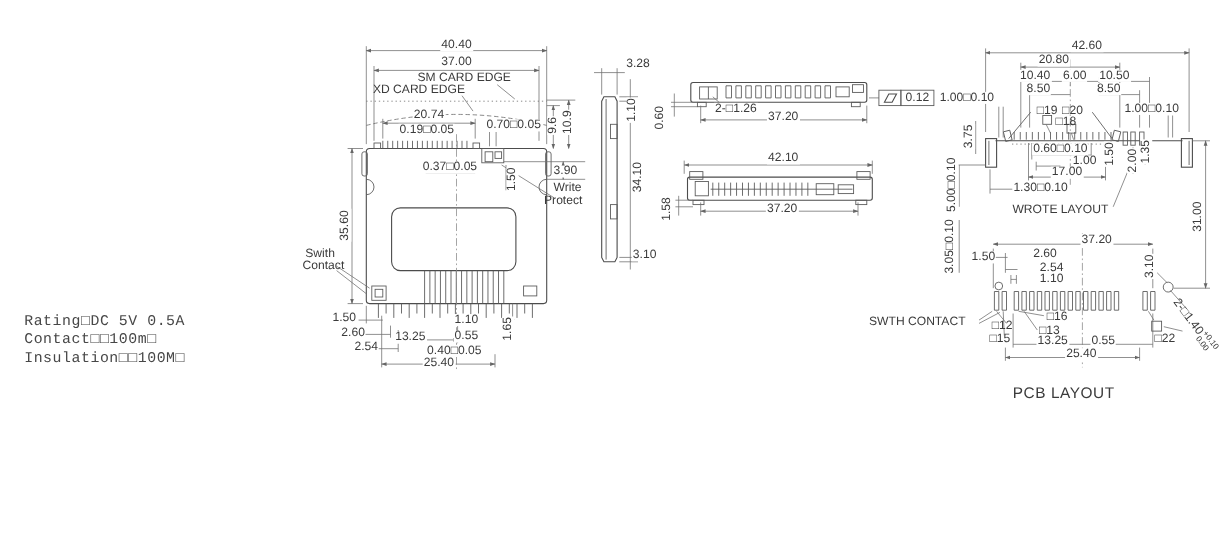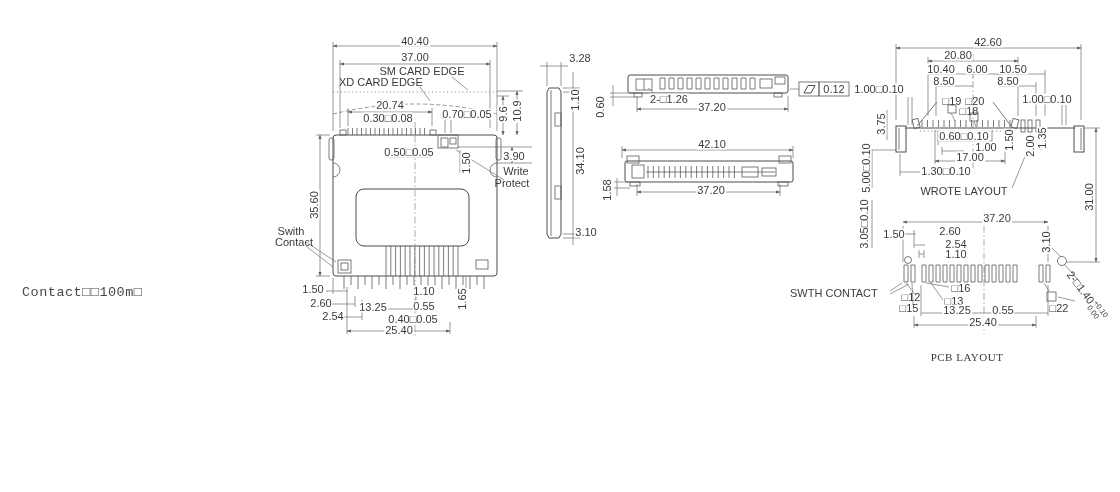--- a/index.html
+++ b/index.html
@@ -15,21 +15,21 @@
   .lbl{position:absolute;transform:translate(-50%,-50%);font-size:11px;line-height:11px;
        white-space:nowrap;background:#fff;padding:0 1px;color:#3b3b3b;}
   .v{transform:translate(-50%,-50%) rotate(-90deg);}
   .left{transform:translate(0,-50%);}
   .nobg{background:transparent;}
   .diag{transform:translate(-50%,-50%) rotate(53deg);}
   .tolstack{display:inline-flex;flex-direction:column;font-size:7.5px;line-height:7.5px;
             vertical-align:middle;margin-left:1px;}
   .spec{position:absolute;left:22px;top:284px;font-family:"Liberation Mono",monospace;
         font-size:13.5px;line-height:17px;color:#474747;letter-spacing:.5px;}
-  .cap{font-size:11px;letter-spacing:.5px;color:#3b3b3b;font-family:Liberation Serif, serif;}
+  .cap{font-size:14px;letter-spacing:.5px;color:#3b3b3b;}
 </style>
 </head>
 <body>
 
 <div id="canvas">
 
 <svg width="1120" height="492" viewBox="0 0 1120 492">
   <defs>
     <marker id="ar" viewBox="0 0 10 10" refX="9" refY="5" markerWidth="7" markerHeight="7" orient="auto-start-reverse">
       <path d="M0,1.5 L10,5 L0,8.5 z" fill="#666"></path>
@@ -271,33 +271,35 @@
     <line class="dim" x1="1036" y1="316" x2="1036" y2="328"></line>
     <line class="dim" x1="914" y1="325" x2="1036" y2="325" marker-start="url(#ar)" marker-end="url(#ar)"></line>
     <rect class="geo2" x="1047" y="292" width="9" height="9"></rect>
     <line class="dim" x1="1044" y1="283" x2="1049" y2="291"></line>
     <line class="dim" x1="1079" y1="281" x2="1064" y2="264"></line>
     <line class="dim" x1="1075" y1="301" x2="1058" y2="297"></line>
   </g>
 </svg>
 
 <div class="spec">
+  <div>Rating□DC 5V 0.5A</div>
   <div>Contact□□100m□</div>
+  <div>Insulation□□100M□</div>
 </div>
 
 <div class="lbl" style="left:415px;top:41px">40.40</div>
 <div class="lbl" style="left:415px;top:57px">37.00</div>
 <div class="lbl nobg" style="left:422px;top:71px">SM CARD EDGE</div>
 <div class="lbl nobg left" style="left:338px;top:82px">XD CARD EDGE</div>
 <div class="lbl" style="left:390px;top:105px">20.74</div>
-<div class="lbl" style="left:388px;top:118px">0.30□0.08</div>
+<div class="lbl" style="left:388px;top:118px">0.19□0.05</div>
 <div class="lbl" style="left:467px;top:114px">0.70□0.05</div>
 <div class="lbl v" style="left:503px;top:114px">9.6</div>
 <div class="lbl v" style="left:517px;top:111px">10.9</div>
-<div class="lbl" style="left:409px;top:152px">0.50□0.05</div>
+<div class="lbl" style="left:409px;top:152px">0.37□0.05</div>
 <div class="lbl v" style="left:466px;top:163px">1.50</div>
 <div class="lbl" style="left:514px;top:156px">3.90</div>
 <div class="lbl nobg" style="left:516px;top:171px">Write</div>
 <div class="lbl nobg" style="left:512px;top:183px">Protect</div>
 <div class="lbl v" style="left:314px;top:205px">35.60</div>
 <div class="lbl nobg" style="left:291px;top:231px">Swith</div>
 <div class="lbl nobg" style="left:294px;top:242px">Contact</div>
 <div class="lbl" style="left:313px;top:289px">1.50</div>
 <div class="lbl" style="left:321px;top:303px">2.60</div>
 <div class="lbl" style="left:333px;top:316px">2.54</div>

